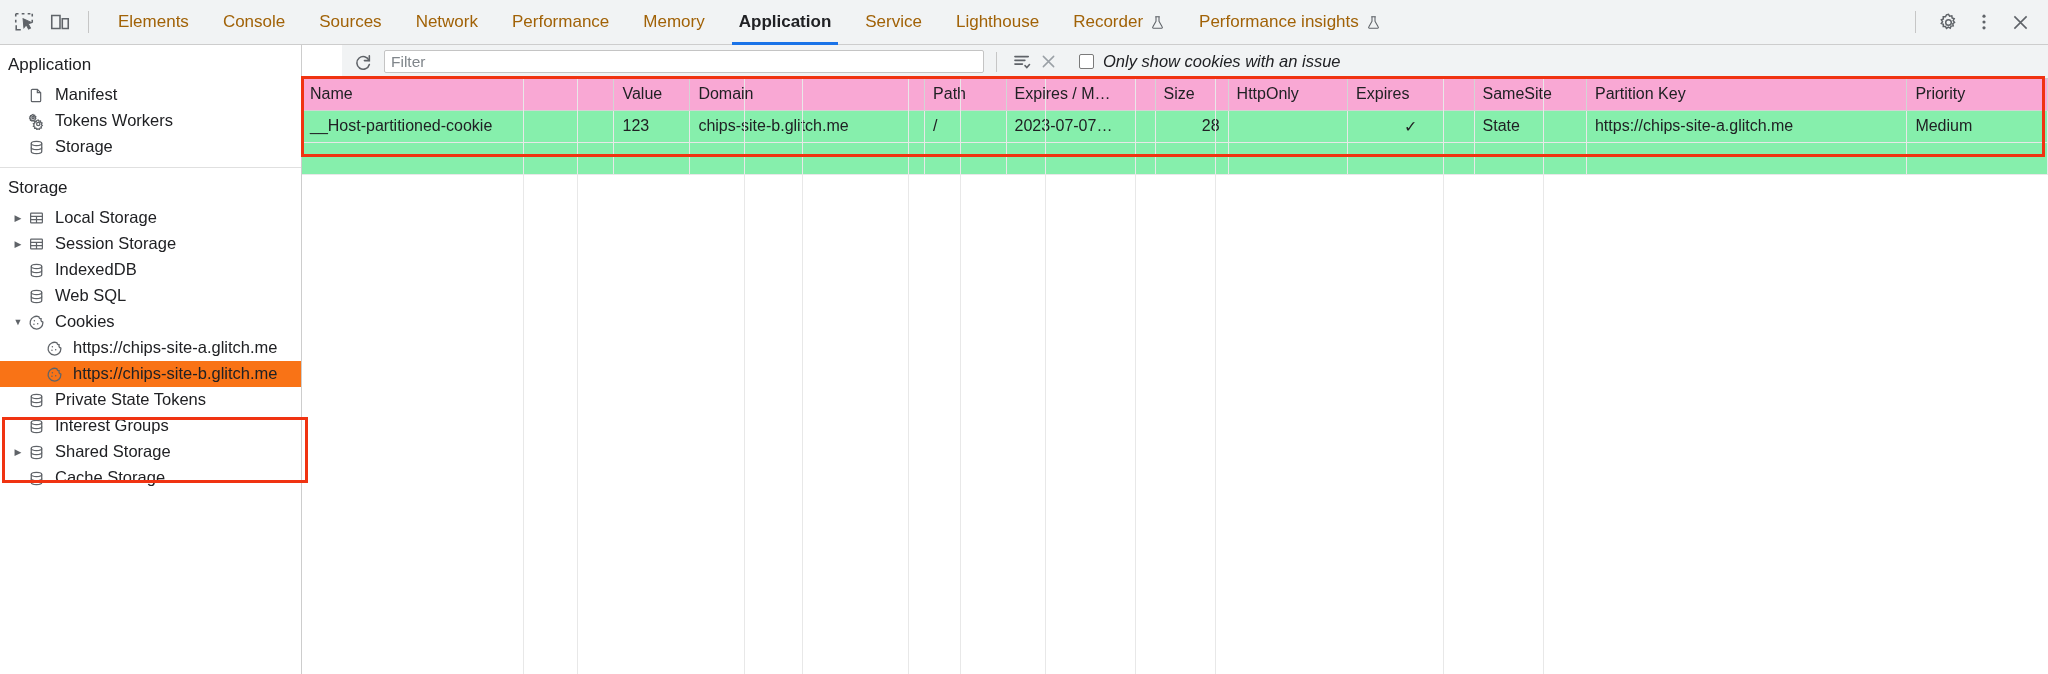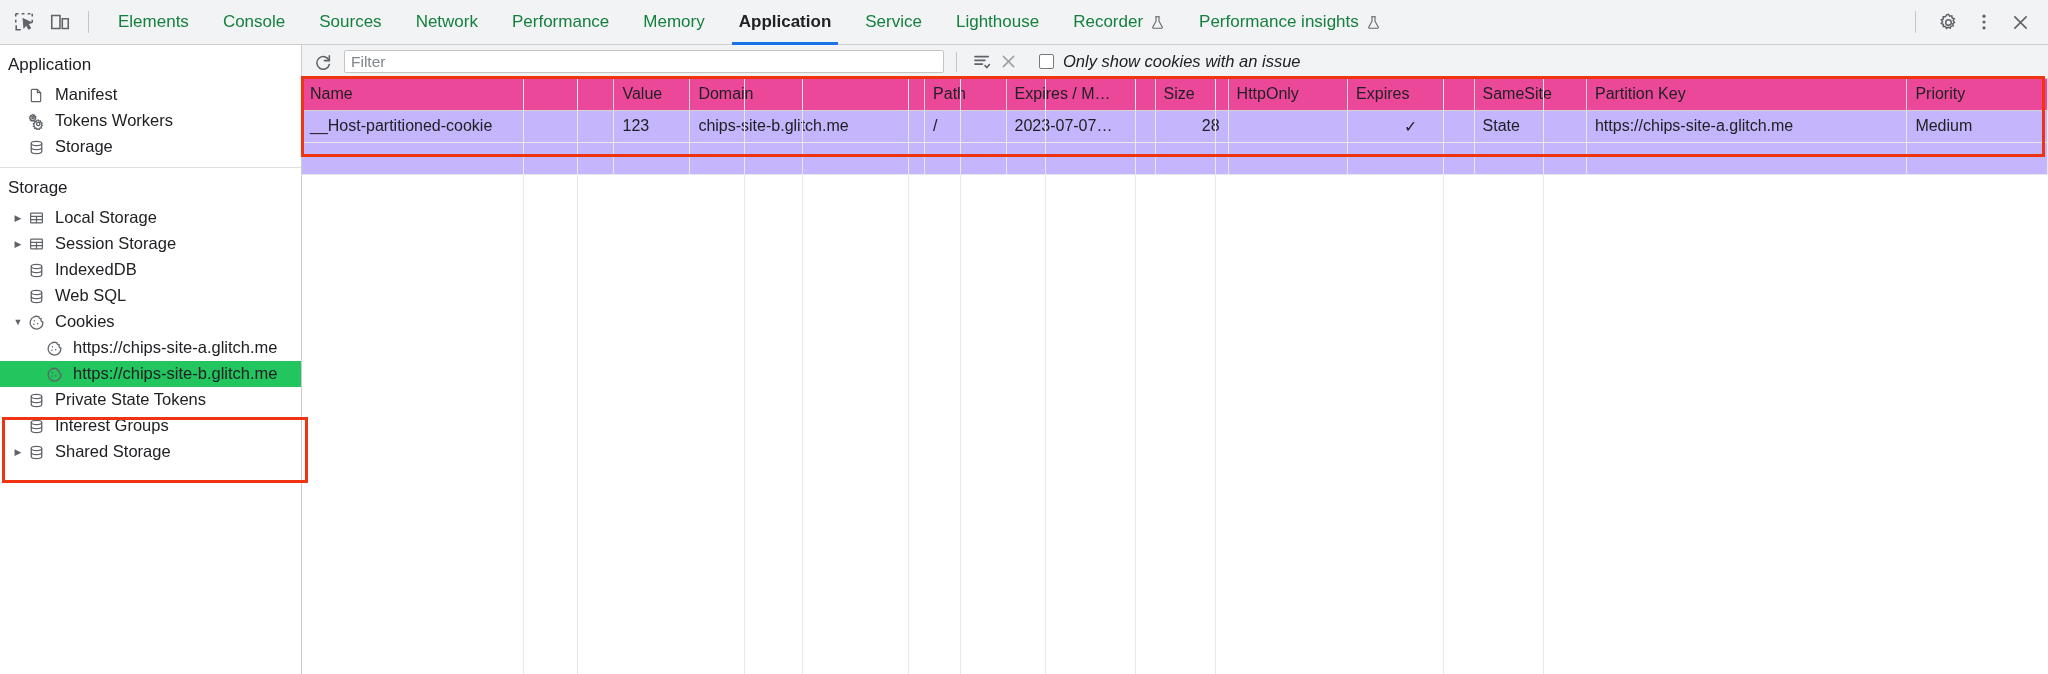--- a/index.html
+++ b/index.html
@@ -26,21 +26,21 @@
     width: 36px; height: 36px;
     display: flex; align-items: center; justify-content: center;
     border-radius: 3px; color: #5f6368; flex: 0 0 auto;
   }
   .tb-sep { width: 1px; height: 22px; background: #c6c6c6; margin: 0 12px 0 10px; flex:0 0 auto; }
   .tb-sep-right { width: 1px; height: 22px; background: #c6c6c6; margin: 0 14px; flex:0 0 auto; }
   .tabs { display: flex; align-items: stretch; height: 45px; flex: 0 0 auto; }
   .tab {
     display: flex; align-items: center; justify-content: center; gap: 7px;
     padding: 0 17px; height: 45px;
-    font-size: 17px; color: #15803d; white-space: nowrap;
+    font-size: 17px; color: #a16207; white-space: nowrap;
     position: relative;
   }
   .tab.active { color: #202124; font-weight: bold; }
   .tab.active::after {
     content:""; position:absolute; left:10px; right:10px; bottom: 0; height: 3px;
     background: #1a73e8;
   }
   .tab .flask { display:inline-flex; width: 15px; height: 17px; color: #5f6368; }
   .tb-right { margin-left: auto; display: flex; align-items: center; }
 
@@ -60,21 +60,21 @@
   .side-group-title {
     padding: 10px 0 7px 8px;
     font-size: 17px; color: #202124;
   }
   .side-divider { height: 1px; background: #e0e0e0; margin: 7px 0 0 0; }
   .tree-item {
     display: flex; align-items: center;
     height: 26px; padding-left: 10px;
     white-space: nowrap; color: #202124;
   }
-  .tree-item.selected { background: #22c55e; }
+  .tree-item.selected { background: #f97316; }
   .tree-item .twisty {
     width: 16px; min-width:16px; height: 16px;
     display: flex; align-items: center; justify-content: center;
     color: #5f6368; font-size: 9px;
   }
   .tree-item .twisty.spacer { visibility: hidden; }
   .tree-item .ic {
     width: 20px; min-width: 20px; height: 18px;
     display: flex; align-items: center; justify-content: center;
     color: #5f6368; margin-right: 9px;
@@ -83,20 +83,21 @@
   .indent-1 { padding-left: 28px; }
 
   
   .main { flex: 1; display: flex; flex-direction: column; min-width: 0; background: #fff; }
   .filterbar {
     height: 34px; min-height: 34px;
     background: #f1f3f4;
     border-bottom: 1px solid #cdcdcd;
     display: flex; align-items: center;
     padding: 0 6px 0 8px;
+    margin-left: 40px;
   }
   .fb-icon {
     width: 26px; height: 26px; display:flex; align-items:center; justify-content:center;
     color: #5f6368; flex: 0 0 auto;
   }
   .filter-input {
     flex: 0 0 auto; width: 600px; height: 23px;
     margin-left: 8px;
     background: #fff; border: 1px solid #c4c4c4; border-radius: 2px;
     font-size: 15.5px; color: #202124; padding: 0 6px;
@@ -110,33 +111,33 @@
   }
   .fb-check-label { font-size: 16.5px; color: #202124; white-space: nowrap; }
 
   
   .table-wrap { flex: 1; position: relative; overflow: hidden; }
   table.cookies {
     width: 100%; border-collapse: collapse; table-layout: fixed;
     font-size: 16px; color: #202124;
   }
   table.cookies th {
-    background: #ec4899;
+    background: #f9a8d4;
     font-weight: normal; text-align: left;
     height: 31px; padding: 0 8px;
     border-right: 1px solid #d4d4d4;
     border-bottom: 1px solid #d4d4d4;
     white-space: nowrap; overflow: hidden; text-overflow: ellipsis;
   }
   table.cookies td {
     height: 32px; padding: 3px 8px;
     border-right: 1px solid #e8e8e8;
     border-bottom: 1px solid #e8e8e8;
     white-space: nowrap; overflow: hidden; text-overflow: ellipsis;
-    background: #c4b5fd;
+    background: #86efac;
   }
   td.num { text-align: right; }
   td.ctr { text-align: center; }
   .filler-row td { height: 28px; border-bottom: none; }
 
   
   .grid-fill { position: absolute; left: 0; right: 0; top: 0; bottom: 0; display: flex; pointer-events: none; }
   .grid-fill > div { border-right: 1px solid #e8e8e8; height: 100%; }
 
   
@@ -391,20 +392,31 @@
           <div class="tree-item">
             <span class="twisty">▶</span>
             <span class="ic">
               <svg width="17" height="17" viewBox="0 0 24 24" fill="none" stroke="currentColor" stroke-width="1.8">
                 <ellipse cx="12" cy="6.2" rx="7.4" ry="3"></ellipse>
                 <path d="M4.6 6.2v11.6c0 1.66 3.31 3 7.4 3s7.4-1.34 7.4-3V6.2"></path>
                 <path d="M4.6 12c0 1.66 3.31 3 7.4 3s7.4-1.34 7.4-3"></path>
               </svg>
             </span>
             <span class="lbl">Shared Storage</span>
+          </div>
+          <div class="tree-item">
+            <span class="twisty spacer">▶</span>
+            <span class="ic">
+              <svg width="17" height="17" viewBox="0 0 24 24" fill="none" stroke="currentColor" stroke-width="1.8">
+                <ellipse cx="12" cy="6.2" rx="7.4" ry="3"></ellipse>
+                <path d="M4.6 6.2v11.6c0 1.66 3.31 3 7.4 3s7.4-1.34 7.4-3V6.2"></path>
+                <path d="M4.6 12c0 1.66 3.31 3 7.4 3s7.4-1.34 7.4-3"></path>
+              </svg>
+            </span>
+            <span class="lbl">Cache Storage</span>
           </div>
         </div>
     </div>
 
     <div class="main">
 
       <div class="filterbar">
         <div class="fb-icon">
           <svg width="20" height="20" viewBox="0 0 24 24" fill="none" stroke="currentColor" stroke-width="1.9" stroke-linecap="round">
             <path d="M19.3 10.2A7.6 7.6 0 1 0 19.6 15"></path>

